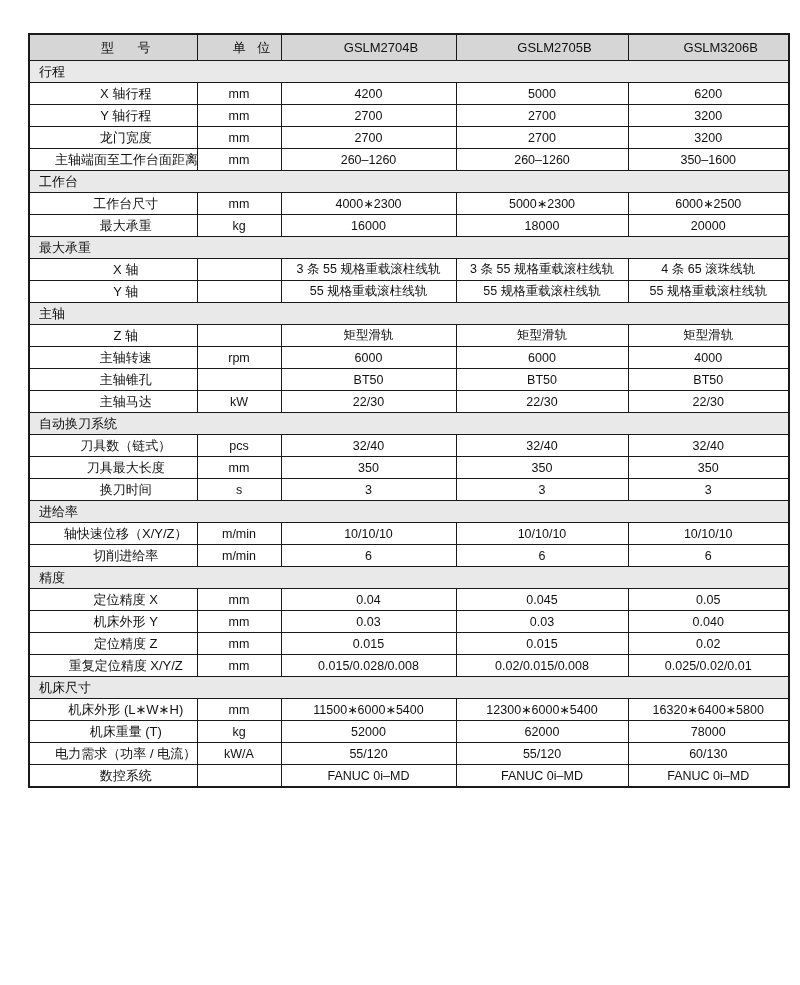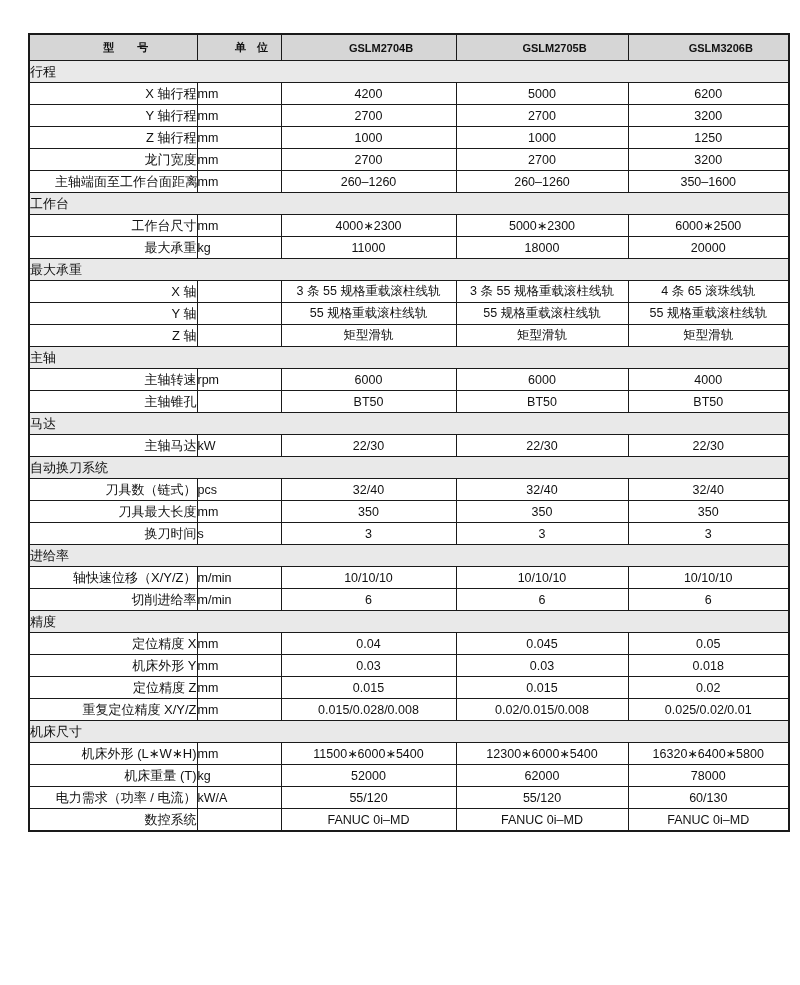--- a/index.html
+++ b/index.html
@@ -33,52 +33,54 @@
     border: 1px solid var(--border-color, #1a1a1a);
     padding: 0;
     overflow: hidden;
     white-space: nowrap;
     vertical-align: middle;
   }
   
   table.spec thead th {
     background: var(--header-bg, #d6d6d6);
     height: 25px;
-    font-size: 11px;
-    font-weight: bold;
+    font-size: 13px;
+    font-weight: normal;
     text-align: center;
     padding-left: 25px;
   }
   table.spec thead th.model-col {
     letter-spacing: 10px;
     text-indent: 10px;
   }
   table.spec thead th.unit-col {
     letter-spacing: 4px;
     text-indent: 4px;
     margin-top: 12px;
   }
   
   table.spec td.section {
     background: var(--section-bg, #e9e9e9);
     height: 21px;
     font-size: 13px;
     text-align: left;
+    padding-left: 9px;
   }
   
   table.spec td.label {
     height: 21px;
     font-size: 13px;
-    text-align: right;
+    text-align: center;
     padding-left: 25px;
     background: #ffffff;
   }
   table.spec td.unit {
     height: 21px;
     font-size: 12.5px;
+    text-align: center;
     background: #ffffff;
   }
   table.spec td.val {
     height: 21px;
     font-size: 12.5px;
     text-align: center;
     background: #ffffff;
   }
 </style>
 </head>
@@ -114,27 +116,20 @@
           <td class="val">6200</td>
         </tr>
         <tr>
           <td class="label">Y 轴行程</td>
           <td class="unit">mm</td>
           <td class="val">2700</td>
           <td class="val">2700</td>
           <td class="val">3200</td>
         </tr>
         <tr>
-          <td class="label">Z 轴行程</td>
-          <td class="unit">mm</td>
-          <td class="val">1000</td>
-          <td class="val">1000</td>
-          <td class="val">1250</td>
-        </tr>
-        <tr>
           <td class="label">龙门宽度</td>
           <td class="unit">mm</td>
           <td class="val">2700</td>
           <td class="val">2700</td>
           <td class="val">3200</td>
         </tr>
         <tr>
           <td class="label">主轴端面至工作台面距离</td>
           <td class="unit">mm</td>
           <td class="val">260–1260</td>
@@ -147,21 +142,21 @@
         <tr>
           <td class="label">工作台尺寸</td>
           <td class="unit">mm</td>
           <td class="val">4000∗2300</td>
           <td class="val">5000∗2300</td>
           <td class="val">6000∗2500</td>
         </tr>
         <tr>
           <td class="label">最大承重</td>
           <td class="unit">kg</td>
-          <td class="val">11000</td>
+          <td class="val">16000</td>
           <td class="val">18000</td>
           <td class="val">20000</td>
         </tr>
         <tr>
           <td class="section" colspan="5">最大承重</td>
         </tr>
         <tr>
           <td class="label">X 轴</td>
           <td class="unit"></td>
           <td class="val">3 条 55 规格重载滚柱线轨</td>
@@ -169,47 +164,44 @@
           <td class="val">4 条 65 滚珠线轨</td>
         </tr>
         <tr>
           <td class="label">Y 轴</td>
           <td class="unit"></td>
           <td class="val">55 规格重载滚柱线轨</td>
           <td class="val">55 规格重载滚柱线轨</td>
           <td class="val">55 规格重载滚柱线轨</td>
         </tr>
         <tr>
+          <td class="section" colspan="5">主轴</td>
+        </tr>
+        <tr>
           <td class="label">Z 轴</td>
           <td class="unit"></td>
           <td class="val">矩型滑轨</td>
           <td class="val">矩型滑轨</td>
           <td class="val">矩型滑轨</td>
-        </tr>
-        <tr>
-          <td class="section" colspan="5">主轴</td>
         </tr>
         <tr>
           <td class="label">主轴转速</td>
           <td class="unit">rpm</td>
           <td class="val">6000</td>
           <td class="val">6000</td>
           <td class="val">4000</td>
         </tr>
         <tr>
           <td class="label">主轴锥孔</td>
           <td class="unit"></td>
           <td class="val">BT50</td>
           <td class="val">BT50</td>
           <td class="val">BT50</td>
         </tr>
         <tr>
-          <td class="section" colspan="5">马达</td>
-        </tr>
-        <tr>
           <td class="label">主轴马达</td>
           <td class="unit">kW</td>
           <td class="val">22/30</td>
           <td class="val">22/30</td>
           <td class="val">22/30</td>
         </tr>
         <tr>
           <td class="section" colspan="5">自动换刀系统</td>
         </tr>
         <tr>
@@ -258,21 +250,21 @@
           <td class="unit">mm</td>
           <td class="val">0.04</td>
           <td class="val">0.045</td>
           <td class="val">0.05</td>
         </tr>
         <tr>
           <td class="label">机床外形 Y</td>
           <td class="unit">mm</td>
           <td class="val">0.03</td>
           <td class="val">0.03</td>
-          <td class="val">0.018</td>
+          <td class="val">0.040</td>
         </tr>
         <tr>
           <td class="label">定位精度 Z</td>
           <td class="unit">mm</td>
           <td class="val">0.015</td>
           <td class="val">0.015</td>
           <td class="val">0.02</td>
         </tr>
         <tr>
           <td class="label">重复定位精度 X/Y/Z</td>

